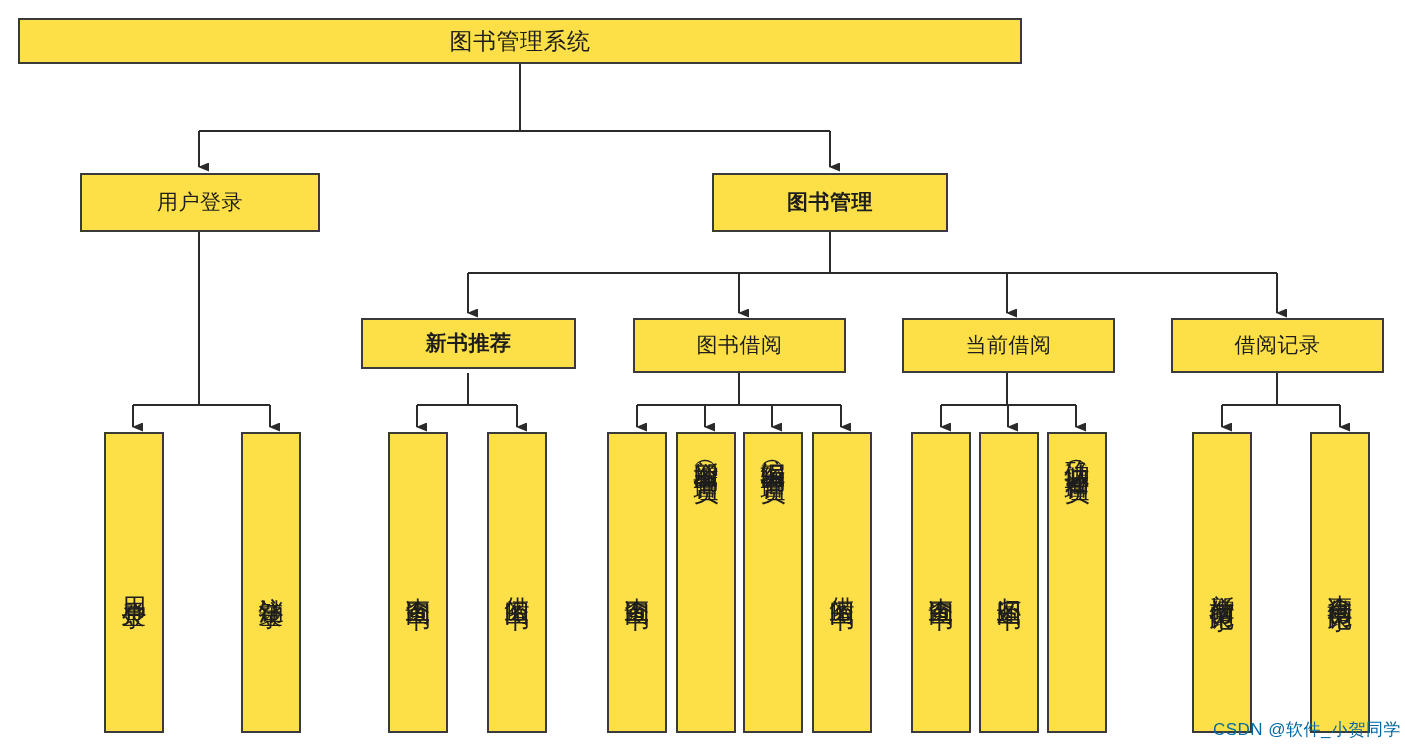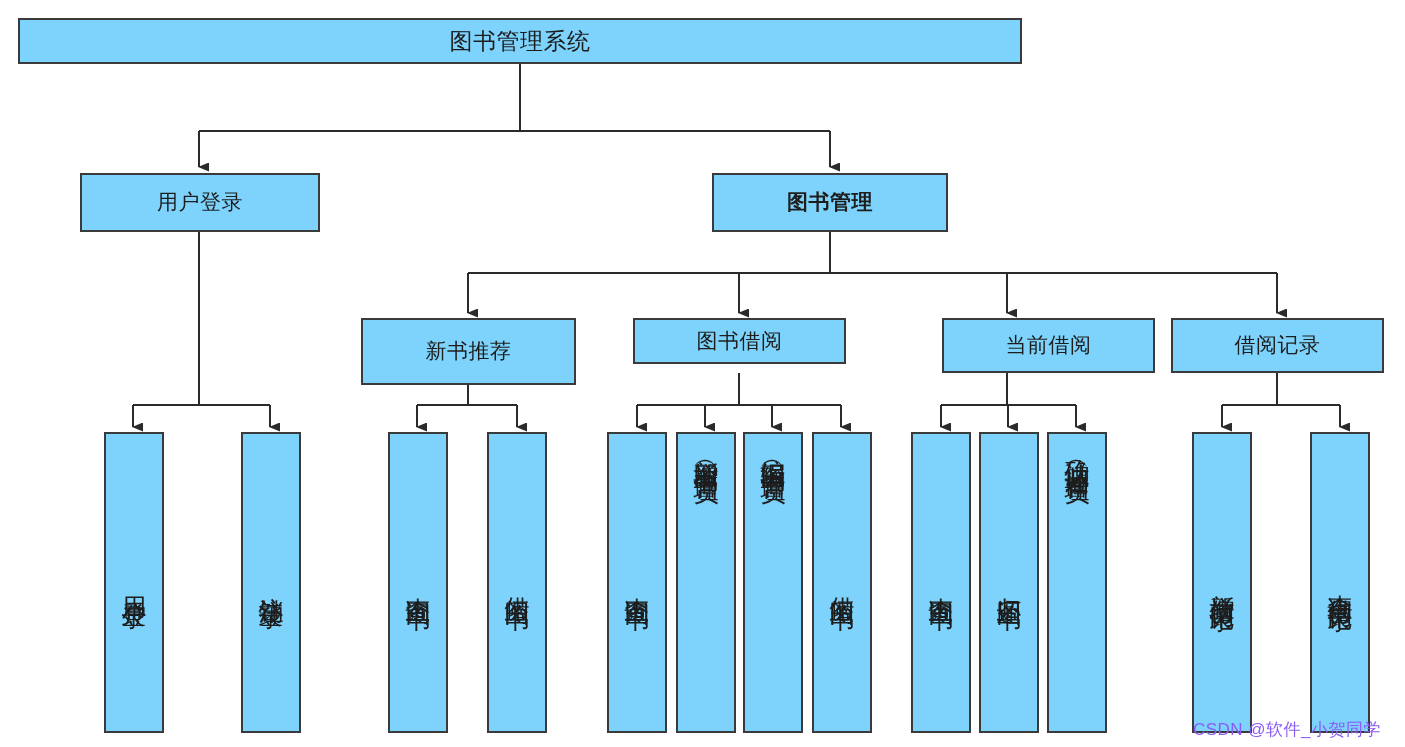--- a/index.html
+++ b/index.html
@@ -12,21 +12,21 @@
   }
   #canvas{position:relative;width:1405px;height:747px;}
 
   
   #wires{position:absolute;left:0;top:0;width:1405px;height:747px;}
 
   
   .node{
     position:absolute;
     box-sizing:border-box;
-    background:#7dd3fc;
+    background:#fde047;
     border:2px solid #3a3a3a;
     display:flex;
     align-items:center;
     justify-content:center;
     color:#1d1d1d;
     z-index:2;
   }
   .node .lbl{
     display:block;
     text-align:center;
@@ -58,23 +58,23 @@
     letter-spacing:3px;
     white-space:normal;
     max-height:295px;
   }
   
   .leaf.mid{align-items:center;padding-top:0;}
 
   
   #watermark{
     position:absolute;
-    right:24px;bottom:6px;
+    right:4px;bottom:6px;
     font-size:17px;
-    color:#8b5cf6;
+    color:#0369a1;
     letter-spacing:0.5px;
     z-index:5;
     white-space:nowrap;
   }
 </style>
 </head>
 <body>
 
 <div id="canvas">
 
@@ -135,29 +135,29 @@
   </div>
 
   <div class="node hbox" style="left:80px;top:173px;width:240px;height:59px;">
     <span class="lbl">用户登录</span>
   </div>
 
   <div class="node hbox" style="left:712px;top:173px;width:236px;height:59px;font-weight:bold;">
     <span class="lbl">图书管理</span>
   </div>
 
-  <div class="node hbox" style="left:361px;top:318px;width:215px;height:67px;">
+  <div class="node hbox" style="left:361px;top:318px;width:215px;height:51px;font-weight:bold;">
     <span class="lbl">新书推荐</span>
   </div>
 
-  <div class="node hbox" style="left:633px;top:318px;width:213px;height:46px;">
+  <div class="node hbox" style="left:633px;top:318px;width:213px;height:55px;">
     <span class="lbl">图书借阅</span>
   </div>
 
-  <div class="node hbox" style="left:902px;top:318px;width:213px;height:55px;margin-left:40px;">
+  <div class="node hbox" style="left:902px;top:318px;width:213px;height:55px;">
     <span class="lbl">当前借阅</span>
   </div>
 
   <div class="node hbox" style="left:1171px;top:318px;width:213px;height:55px;align-items:center;">
     <span class="lbl">借阅记录</span>
   </div>
 
   <div class="node leaf mid" style="left:104px;top:432px;width:60px;height:301px;">
     <span class="lbl">用户登录</span>
   </div>

